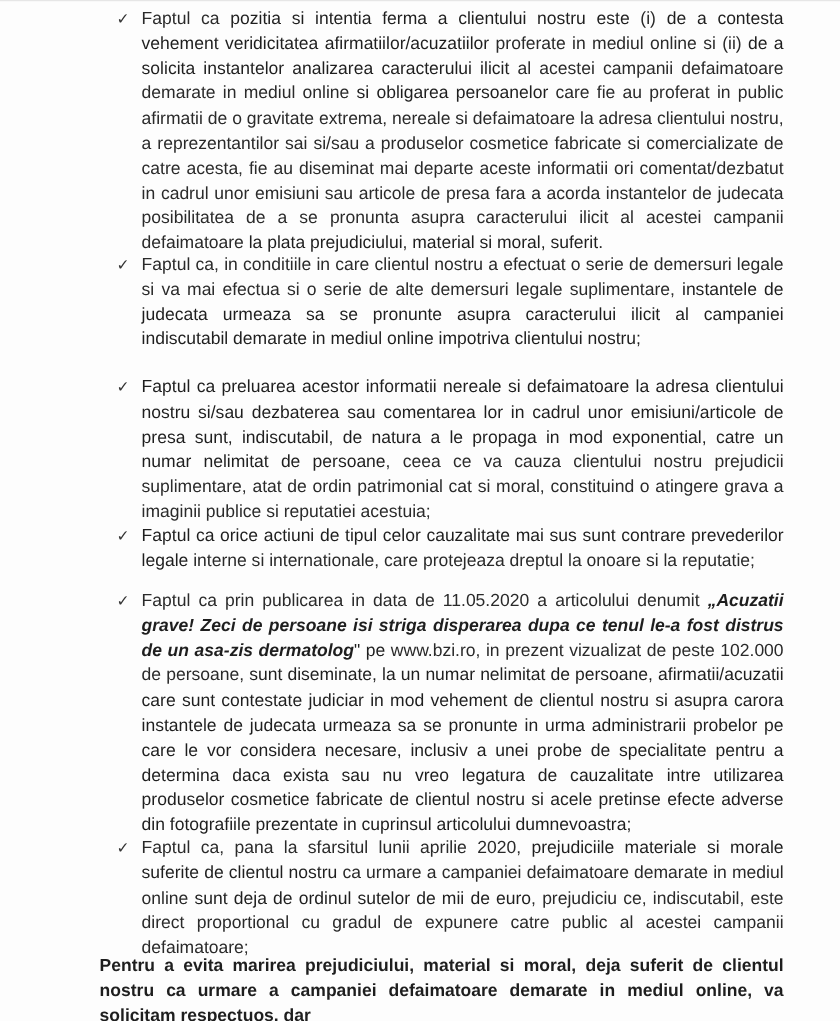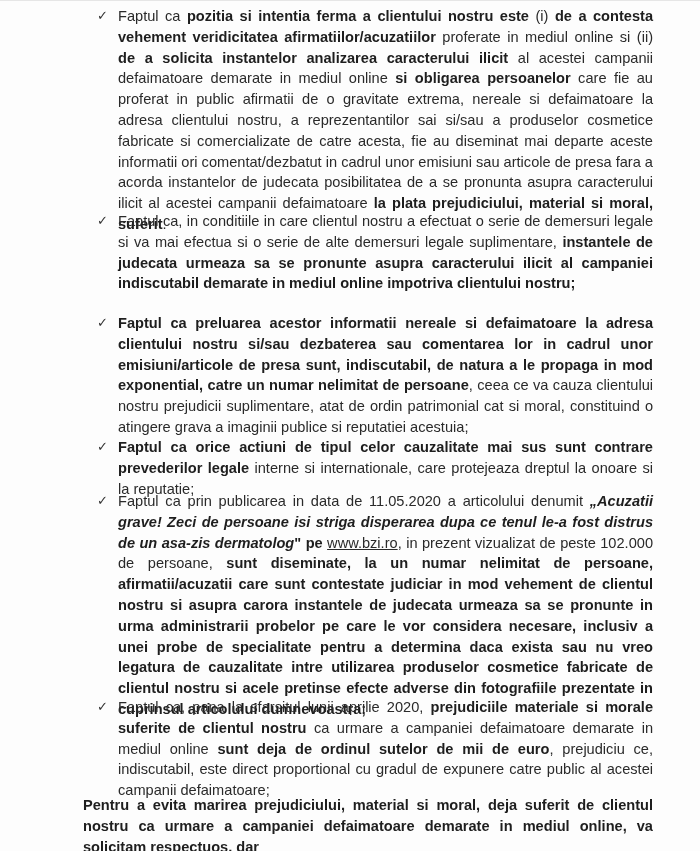--- a/index.html
+++ b/index.html
@@ -18,23 +18,23 @@
     width: 535px;
     text-align: justify;
   }
   .check {
     position: absolute;
     left: -21px;
     top: 0;
     font-size: 13px;
     color: #333;
   }
-  .b { font-weight: bold; color: #1e1e1e; }
+  .b { font-weight: normal; color: #1e1e1e; }
   .bi { font-weight: bold; font-style: italic; color: #1e1e1e; }
-  .u { text-decoration: underline; }
+  .u { }
   .closing {
     position: absolute;
     left: 83px;
     width: 570px;
     text-align: justify;
     font-weight: bold;
     color: #1e1e1e;
   }
   .topline { position: absolute; left: 0; top: 0; width: 700px; height: 1px; background: #e6e6e6; }
 </style>

